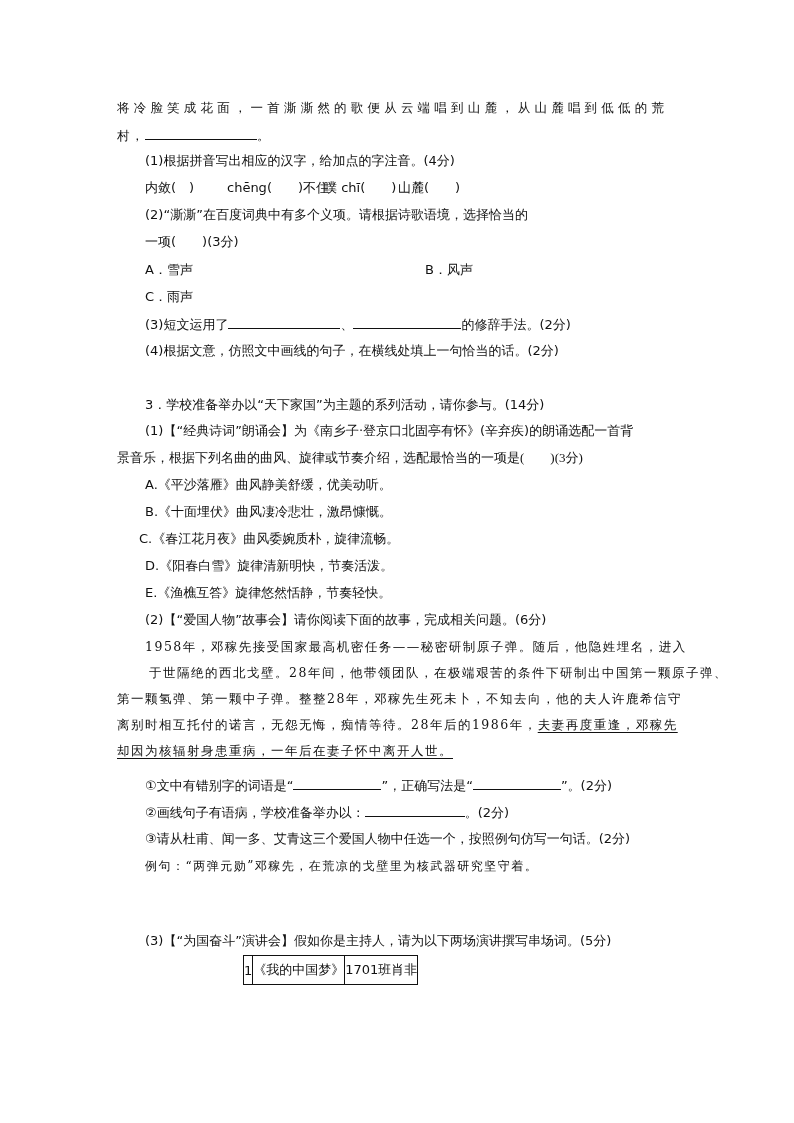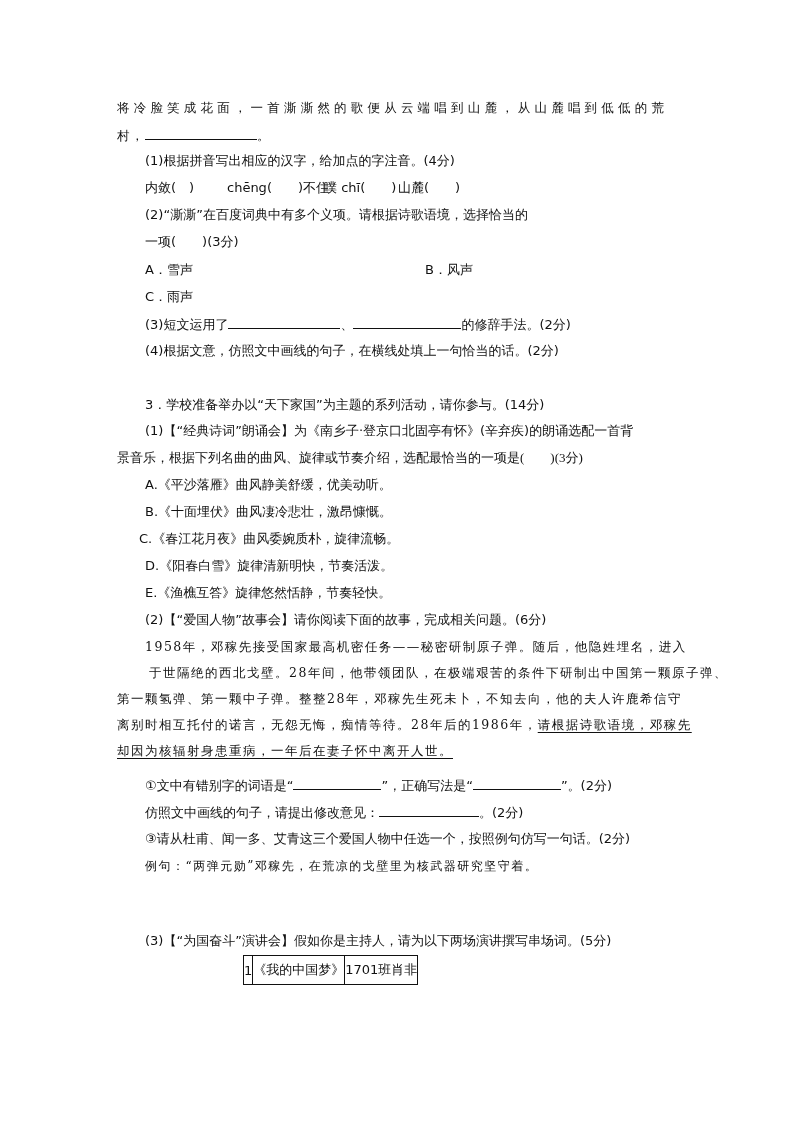--- a/index.html
+++ b/index.html
@@ -46,29 +46,29 @@
 <div class="line" style="left:139px; top:530px;">C.《春江花月夜》曲风委婉质朴，旋律流畅。</div>
 <div class="line" style="left:145px; top:557px;">D.《阳春白雪》旋律清新明快，节奏活泼。</div>
 <div class="line" style="left:145px; top:584px;">E.《渔樵互答》旋律悠然恬静，节奏轻快。</div>
 
 <div class="line" style="left:145px; top:611px;">(2)【“爱国人物”故事会】请你阅读下面的故事，完成相关问题。(6分)</div>
 
 <div class="line kai" style="left:145px; top:638px;">1958年，邓稼先接受国家最高机密任务——秘密研制原子弹。随后，他隐姓埋名，进入</div>
 <div class="line kai" style="left:117px; top:664px;margin-left:32px;">于世隔绝的西北戈壁。28年间，他带领团队，在极端艰苦的条件下研制出中国第一颗原子弹、</div>
 <div class="line kai" style="left:117px; top:690px;">第一颗氢弹、第一颗中子弹。整整28年，邓稼先生死未卜，不知去向，他的夫人许鹿希信守</div>
 <div class="line kai" style="left:117px; top:716px;">
-  <span>离别时相互托付的诺言，无怨无悔，痴情等待。28年后的1986年，</span><span class="u">请根据诗歌语境，邓稼先</span>
+  <span>离别时相互托付的诺言，无怨无悔，痴情等待。28年后的1986年，</span><span class="u">夫妻再度重逢，邓稼先</span>
 </div>
 <div class="line kai u" style="left:117px; top:742px;">却因为核辐射身患重病，一年后在妻子怀中离开人世。</div>
 
 <div class="line" style="left:145px; top:776px;">
   <span>①文中有错别字的词语是“</span><span class="blank" style="width:88px;"></span><span>”，正确写法是“</span><span class="blank" style="width:88px;"></span><span>”。(2分)</span>
 </div>
 <div class="line" style="left:145px; top:803px;">
-  <span>仿照文中画线的句子，请提出修改意见：</span><span class="blank" style="width:100px;"></span><span>。(2分)</span>
+  <span>②画线句子有语病，学校准备举办以：</span><span class="blank" style="width:100px;"></span><span>。(2分)</span>
 </div>
 <div class="line" style="left:145px; top:830px;">③请从杜甫、闻一多、艾青这三个爱国人物中任选一个，按照例句仿写一句话。(2分)</div>
 <div class="line kai" style="left:145px; top:857px; font-size:12px;">例句：“两弹元勋”邓稼先，在荒凉的戈壁里为核武器研究坚守着。</div>
 
 <div class="line" style="left:145px; top:932px;">(3)【“为国奋斗”演讲会】假如你是主持人，请为以下两场演讲撰写串场词。(5分)</div>
 <table class="speech">
   <tbody>
   <tr>
     <td>1</td>
     <td>《我的中国梦》</td>

